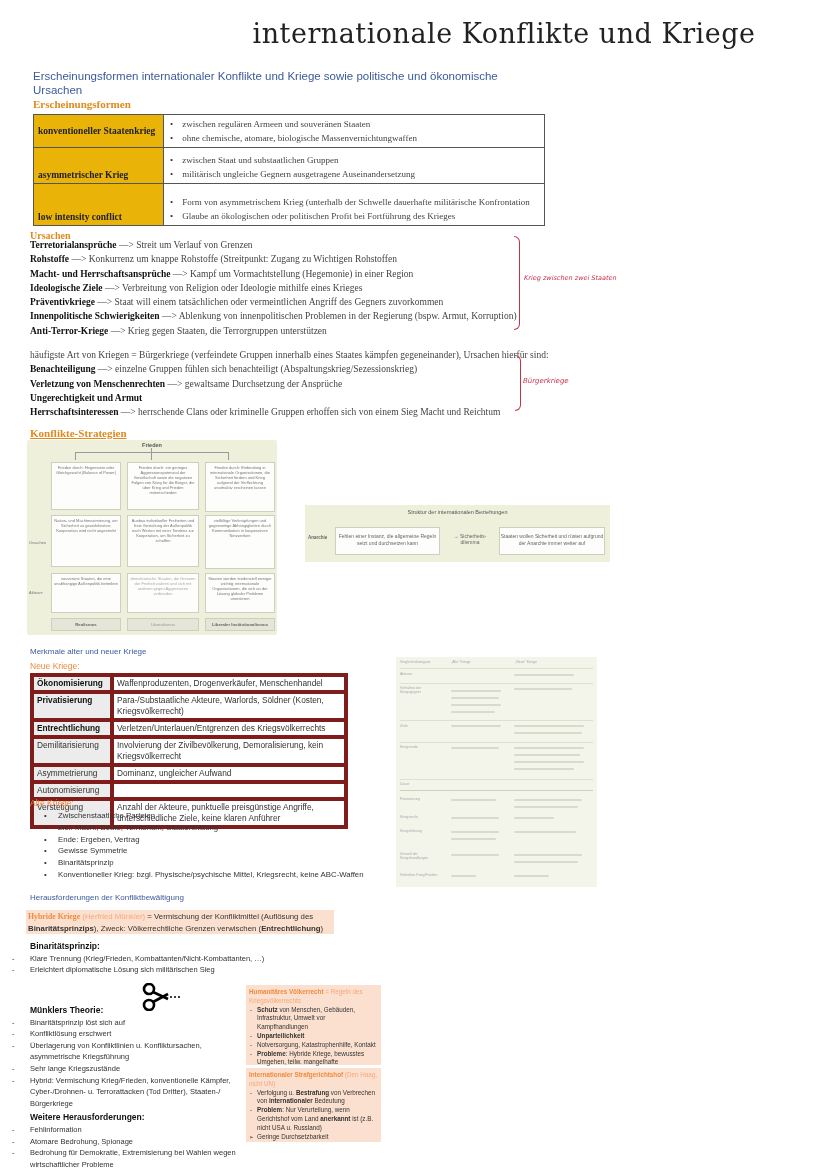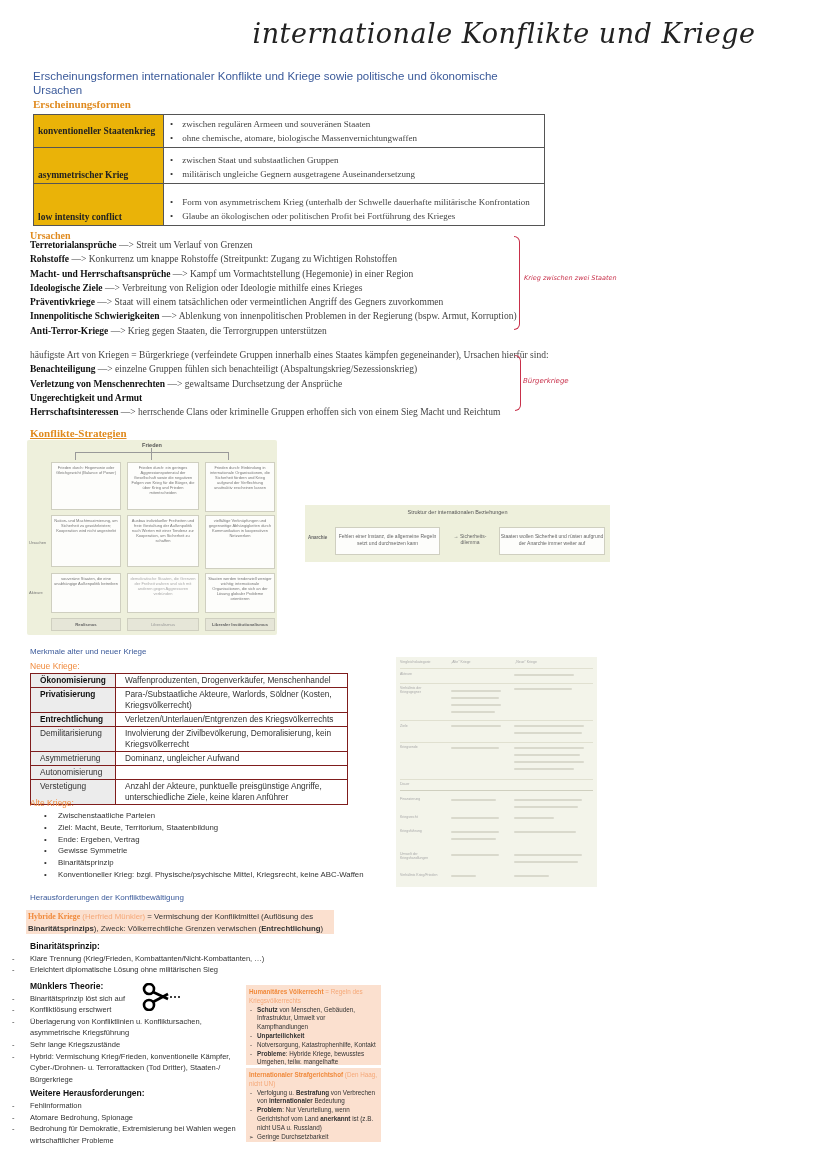--- a/index.html
+++ b/index.html
@@ -1,20 +1,20 @@
 <!DOCTYPE html>
 <html><head>
 <meta charset="utf-8">
 <style>
   * { box-sizing: border-box; margin: 0; padding: 0; }
   html, body { width: 828px; height: 1171px; background: #ffffff; overflow: hidden; }
   body { position: relative; font-family: "Liberation Serif", serif; color: #222; }
   .abs { position: absolute; }
 
-  .title { left: 0; width: 828px; top: 18px; text-align: center; font-family: "DejaVu Serif", serif; font-style: italic; font-size: 27px; color: #222; letter-spacing: 0.5px; padding-left: 180px; }
+  .title { left: 0; width: 828px; top: 18px; text-align: center; font-family: "DejaVu Serif", serif; font-size: 27px; color: #222; letter-spacing: 0.5px; padding-left: 180px; }
   .blue-head { font-family: "Liberation Sans", sans-serif; color: #3b5a9a; font-size: 11.5px; }
   .orange-head { font-family: "Liberation Serif", serif; font-weight: bold; color: #e08a1e; font-size: 11px; }
   .orange-sans { font-family: "Liberation Sans", sans-serif; font-weight: normal; color: #f08a3c; font-size: 10.5px; }
 
   
   table.forms { position: absolute; left: 33px; top: 114px; width: 512px; border-collapse: collapse; font-size: 9px; }
   table.forms td { border: 1px solid #555; vertical-align: bottom; }
   table.forms td.k { width: 130px; background: #eab308; font-weight: bold; font-size: 9.5px; padding: 3px 4px; }
   table.forms td.v { padding: 2px 6px; color: #444; }
   table.forms ul { list-style: none; }
@@ -37,21 +37,21 @@
   .p1-foot { position: absolute; background: #e6e6d8; border: 1px solid #cfcfc0; font-family: "Liberation Sans", sans-serif; font-size: 4.3px; font-weight: bold; color: #666; text-align: center; line-height: 12px; }
 
   
   .photo2 { left: 305px; top: 505px; width: 305px; height: 57px; background: #eef0dc; }
   .p2-title { position: absolute; top: 4px; width: 100%; text-align: center; font-family: "Liberation Sans", sans-serif; font-size: 5.5px; color: #555; }
   .p2-box { position: absolute; background: #fdfdfb; border: 1px solid #cfcfc0; font-family: "Liberation Sans", sans-serif; font-size: 5px; color: #666; text-align: center; line-height: 7px; padding-top: 5px; }
   .p2-lab { position: absolute; font-family: "Liberation Sans", sans-serif; font-size: 4.5px; color: #666; }
 
   
   table.neue { position: absolute; left: 30px; top: 673px; width: 318px; border-collapse: collapse; font-family: "Liberation Sans", sans-serif; font-size: 8.3px; color: #333; }
-  table.neue td { border: 1px solid #7f1d1d; padding: 1px 9px; vertical-align: top; line-height: 11px; }
+  table.neue td { border: 4px solid #7f1d1d; padding: 1px 3px; vertical-align: top; line-height: 11px; }
   table.neue td.k { width: 80px; background: #ececec; }
   table.neue td.k.bold { font-weight: bold; color: #111; }
   ul.alte { list-style: none; font-family: "Liberation Sans", sans-serif; font-size: 7.8px; color: #333; line-height: 11.8px; }
   ul.alte li::before { content: "•"; display: inline-block; width: 14px; margin-left: 14px; }
 
   .hybrid { left: 26px; top: 910px; width: 308px; height: 24px; background: #fbe0cf; font-family: "Liberation Sans", sans-serif; font-size: 7.8px; line-height: 11.5px; padding: 1px 2px; color: #333; }
   .hybrid .o { color: #f08a3c; font-weight: bold; font-family: Liberation Serif, serif; }
   .hybrid .ol { color: #f5a878; }
 
   .dash { font-family: "Liberation Sans", sans-serif; font-size: 7.5px; color: #333; line-height: 11.6px; }
@@ -275,25 +275,25 @@
 
 <div class="abs hybrid">
   <span class="o">Hybride Kriege</span>
   <span class="ol">(Herfried Münkler)</span><span> = Vermischung der Konfliktmittel (Auflösung des</span><br>
   <b>Binaritätsprinzips</b><span>), Zweck: Völkerrechtliche Grenzen verwischen (</span><b>Entrechtlichung</b><span>)</span>
 </div>
 
 <div class="abs dash" style="left:30px;top:941px;width:300px;">
   <b class="h" style="display:block;"><span>Binaritätsprinzip</span>:</b>
   <div>Klare Trennung (Krieg/Frieden, Kombattanten/Nicht-Kombattanten, …)</div>
-  <div>Erleichtert diplomatische Lösung ohne militärischen Sieg</div>
+  <div>Erleichtert diplomatische Lösung sich militärischen Sieg</div>
 </div>
 
 <div class="abs dash" style="left:30px;top:981px;width:210px;">
-  <b class="h" style="display:block;"><span>Münklers Theorie</span>:</b>
+  <b class="h" style="display:block;margin-top:24px;"><span>Münklers Theorie</span>:</b>
   <div>Binaritätsprinzip löst sich auf</div>
   <div>Konfliktlösung erschwert</div>
   <div>Überlagerung von Konfliktlinien u. Konfliktursachen, asymmetrische Kriegsführung</div>
   <div>Sehr lange Kriegszustände</div>
   <div>Hybrid: Vermischung Krieg/Frieden, konventionelle Kämpfer, Cyber-/Drohnen- u. Terrorattacken (Tod Dritter), Staaten-/ Bürgerkriege</div>
   <b class="h" style="display:block;margin-top:3px;"><span>Weitere Herausforderungen</span>:</b>
   <div>Fehlinformation</div>
   <div>Atomare Bedrohung, Spionage</div>
   <div>Bedrohung für Demokratie, Extremisierung bei Wahlen wegen wirtschaftlicher Probleme</div>
 </div>

